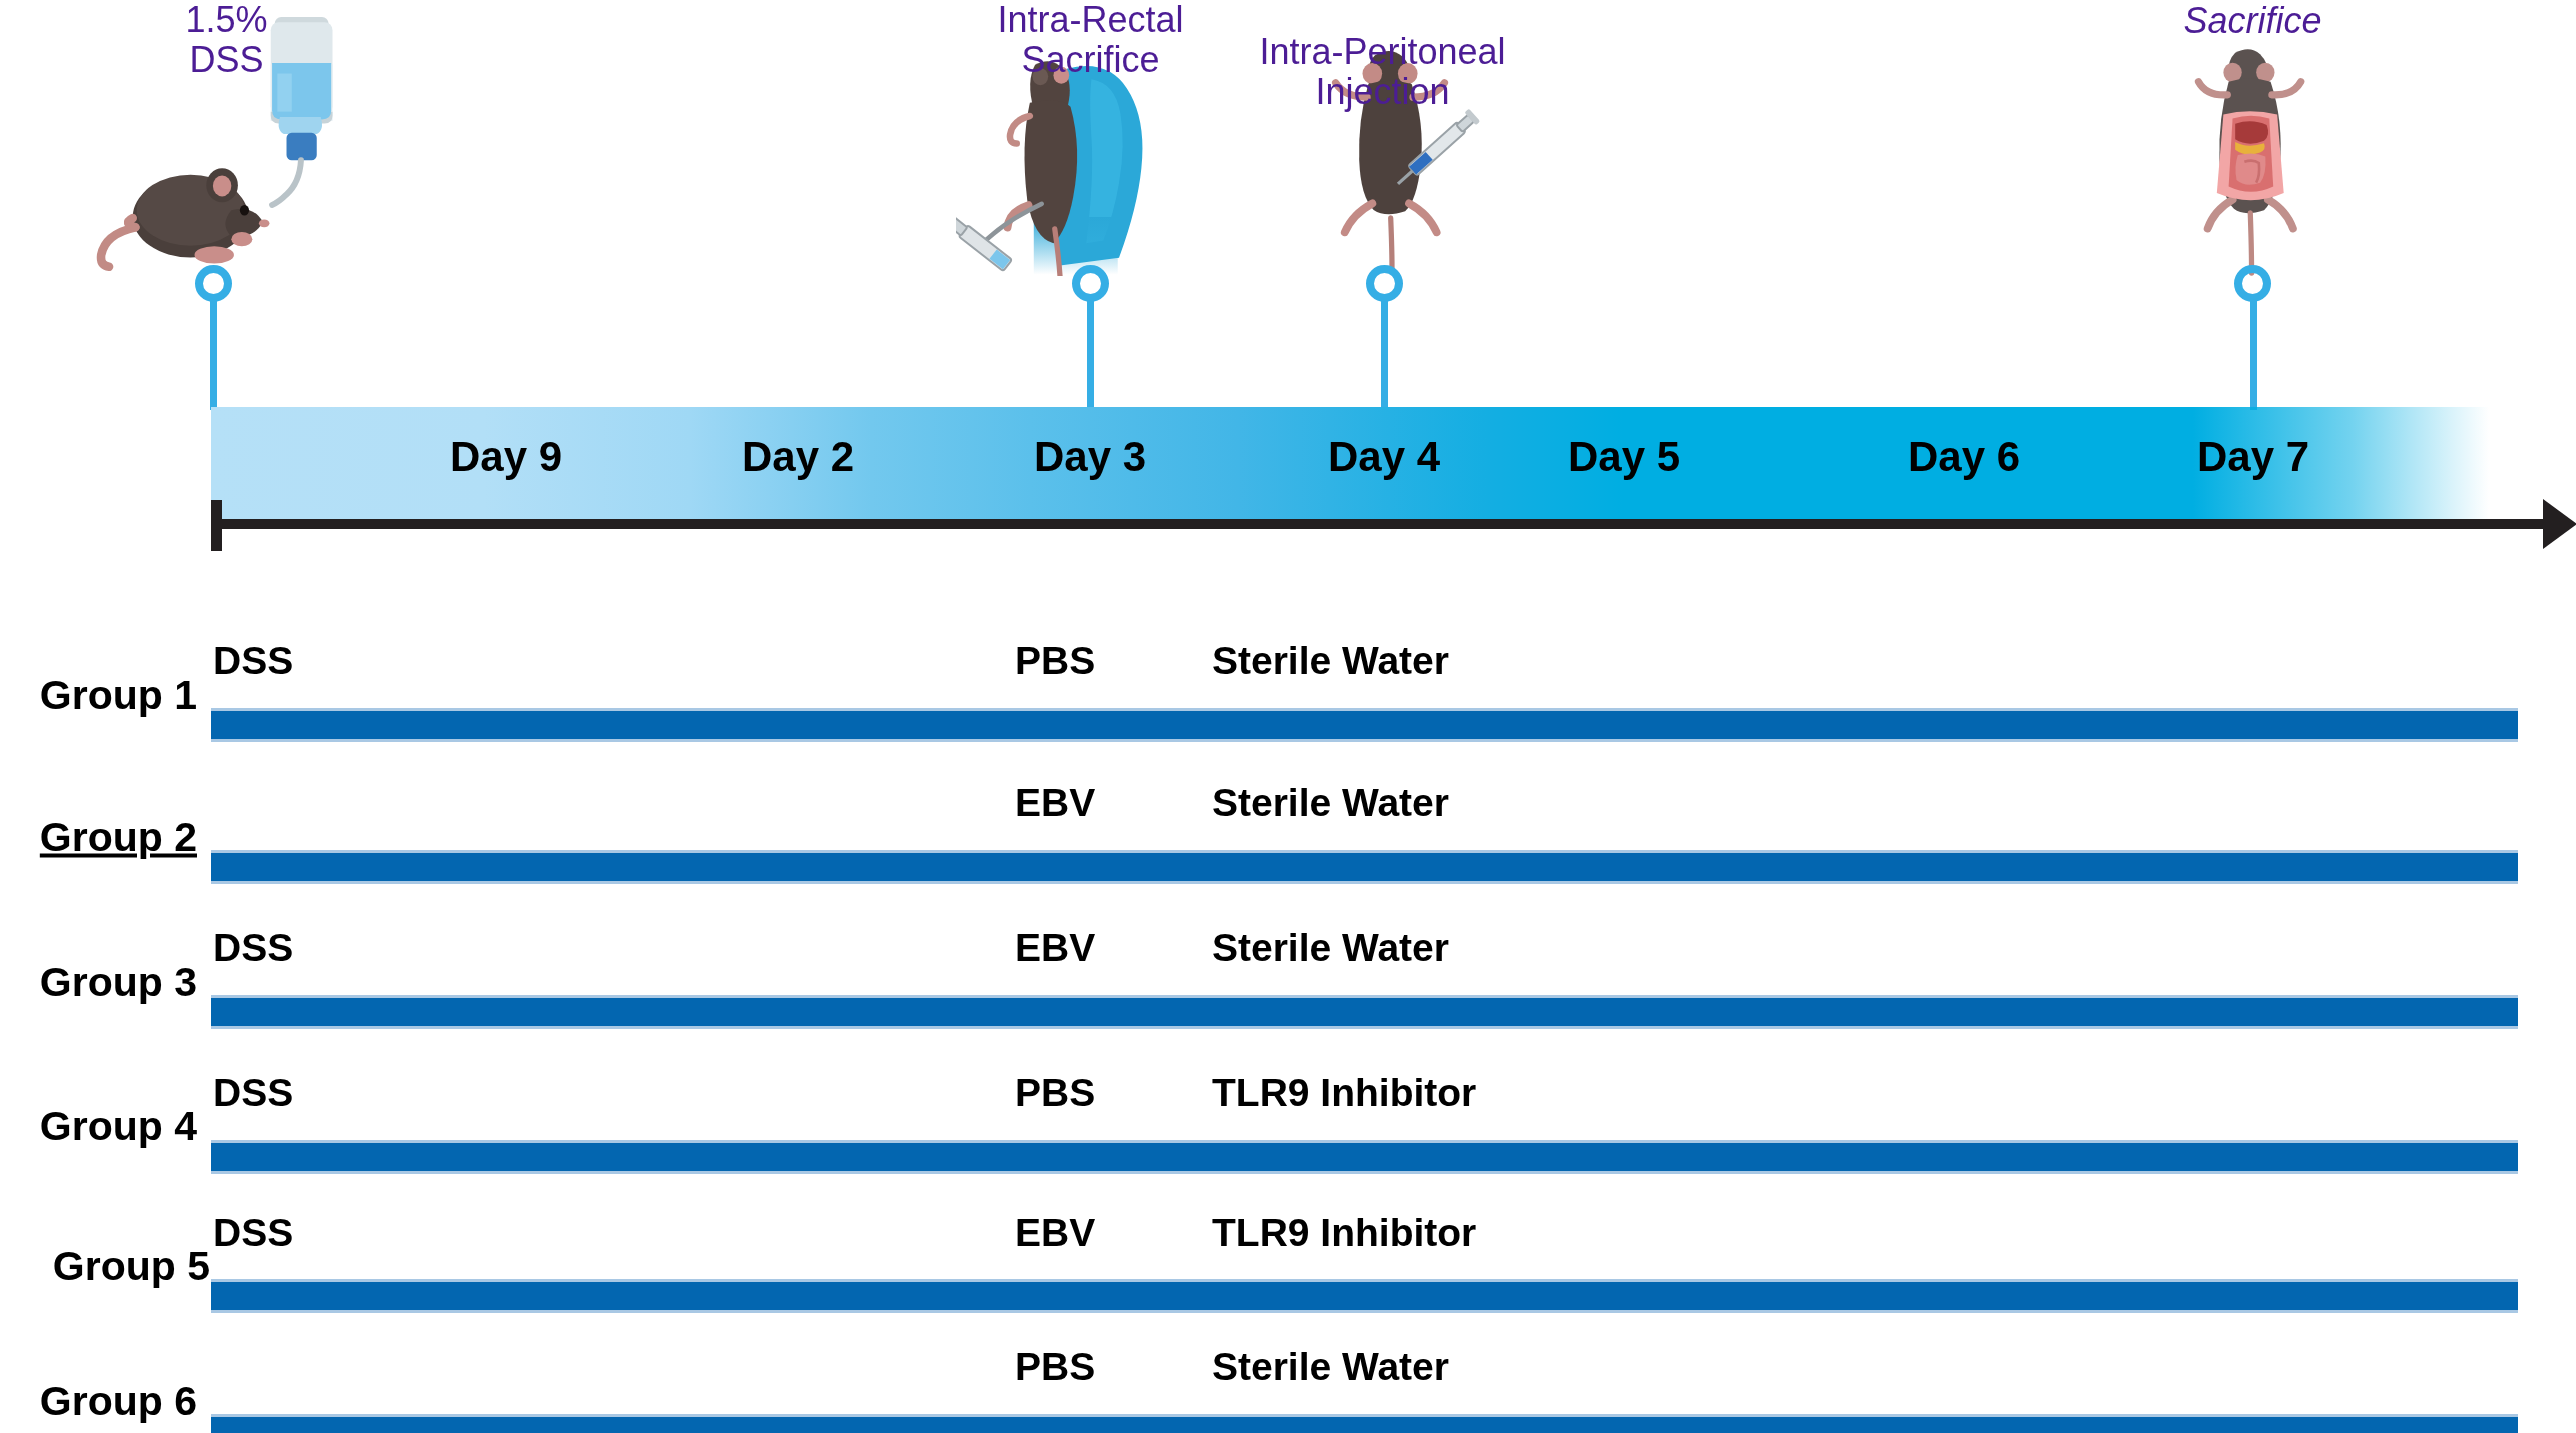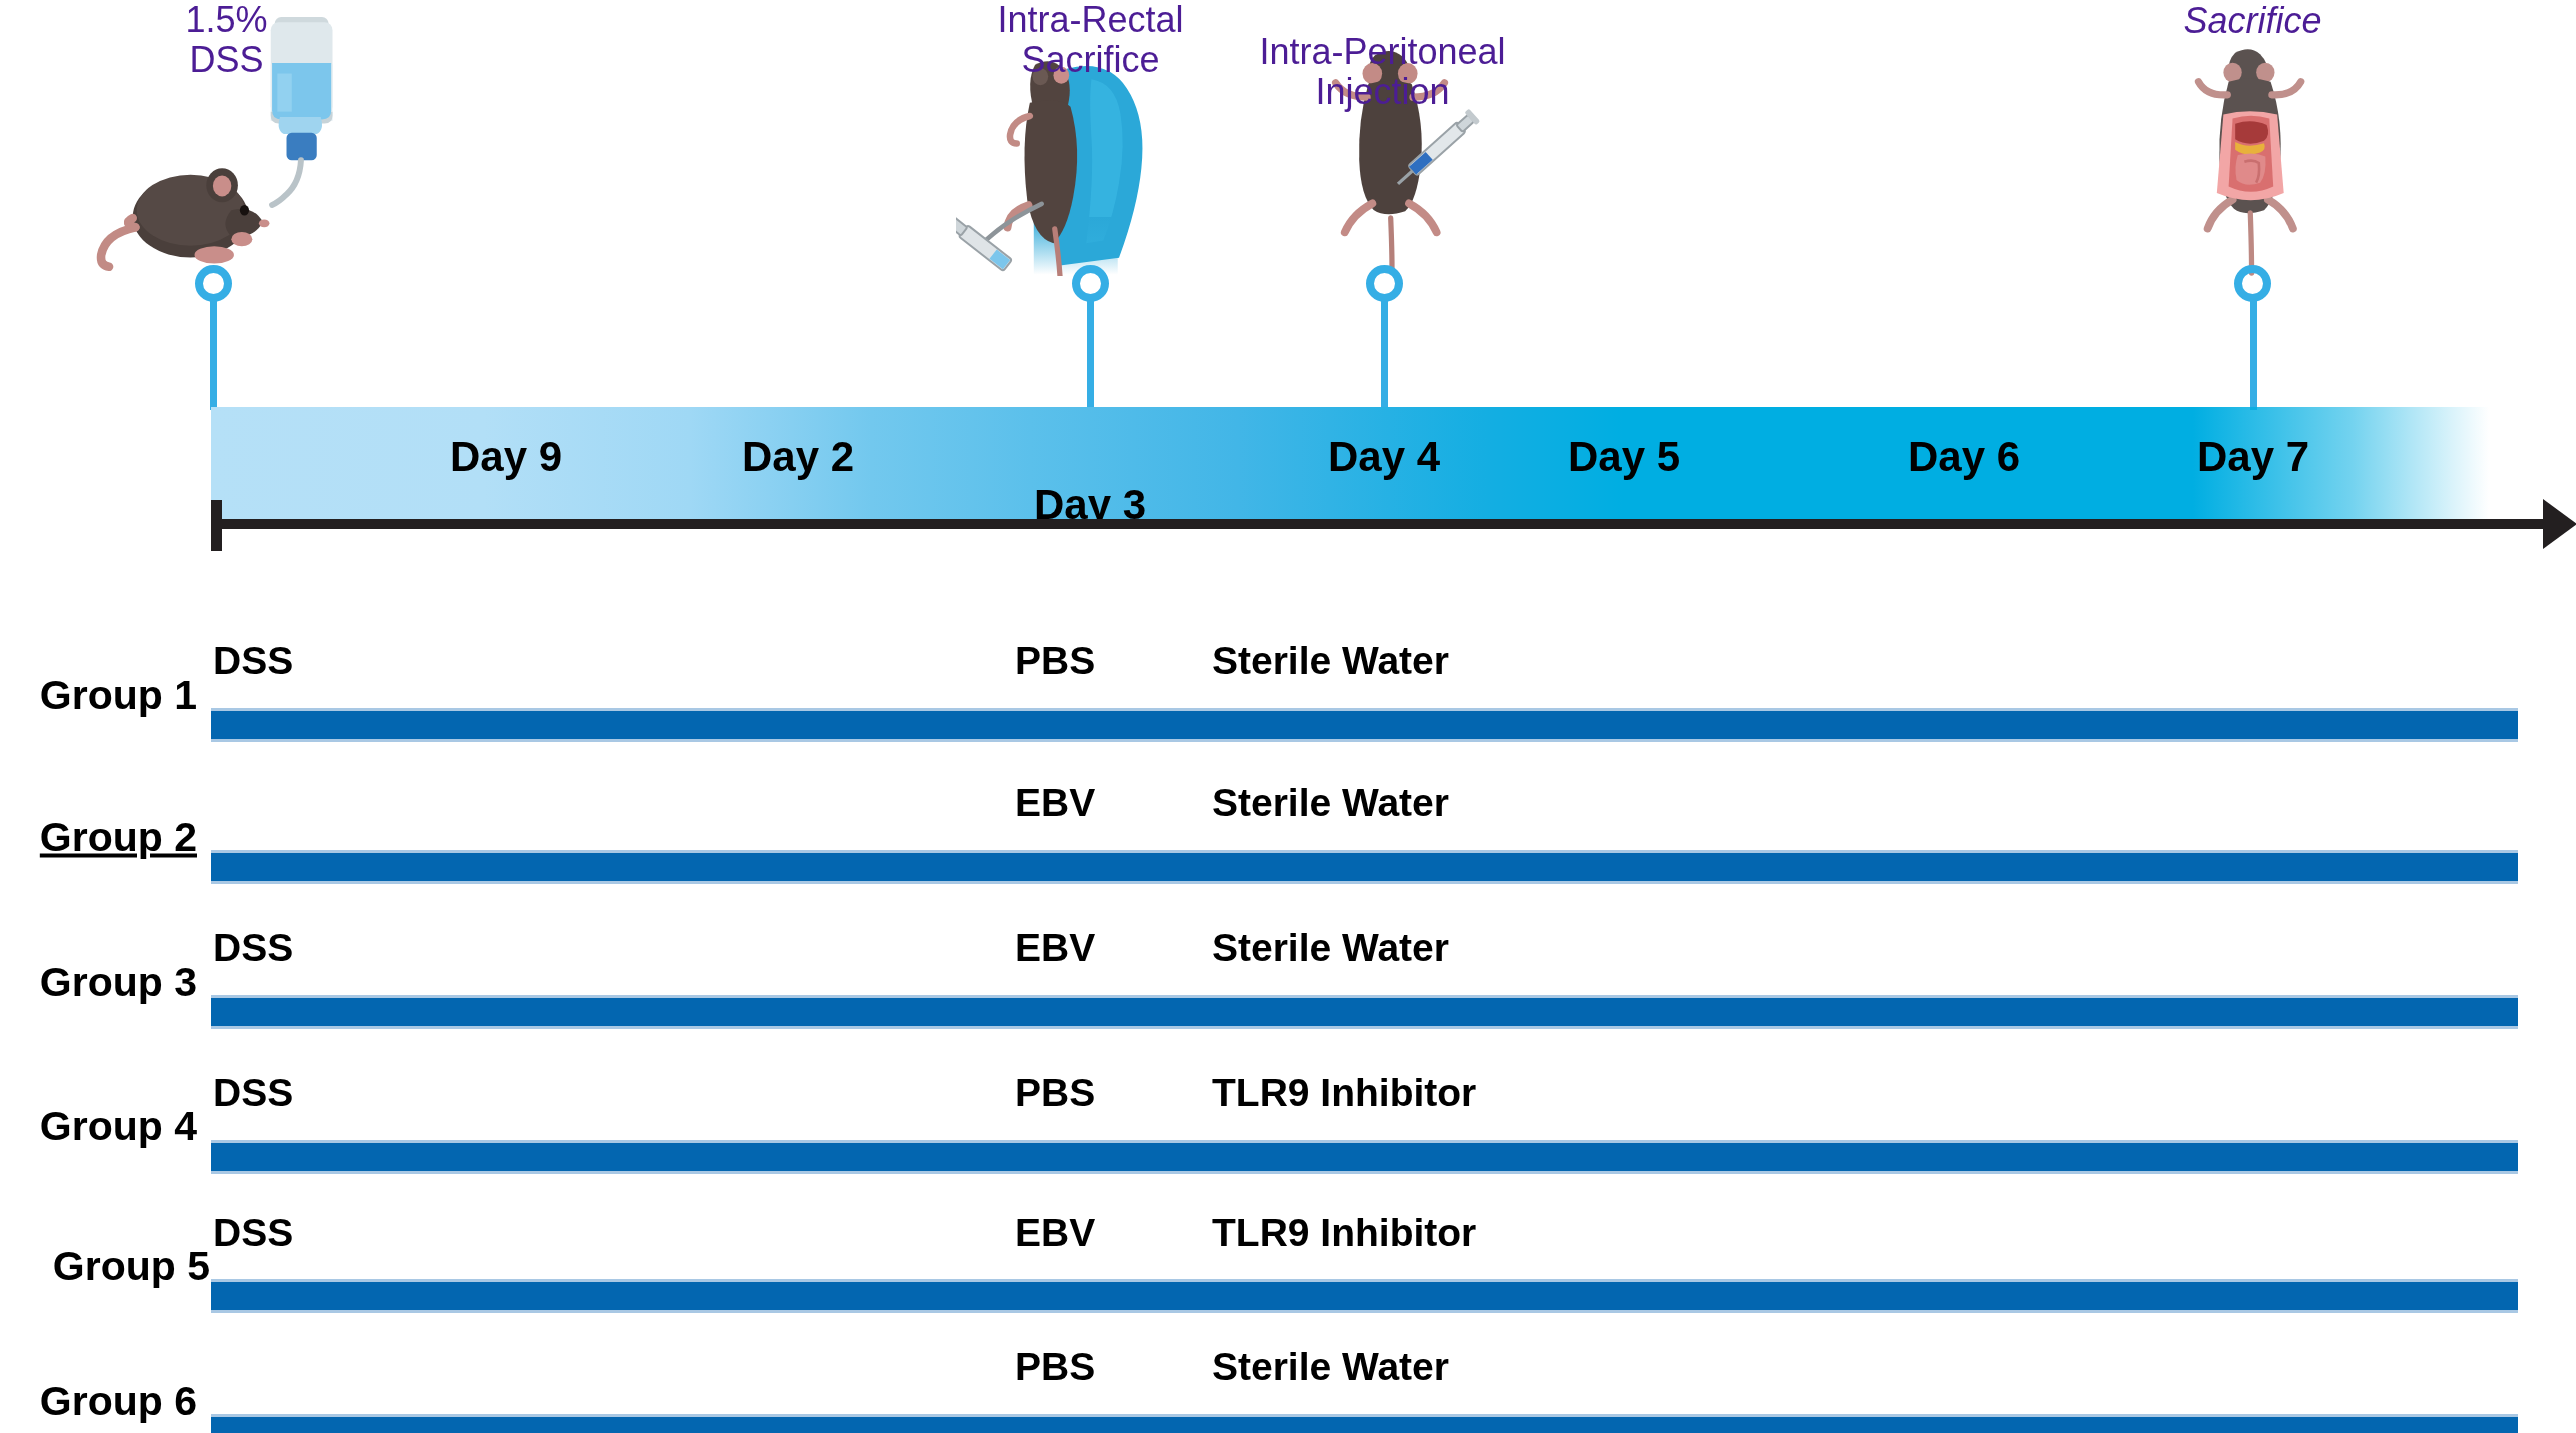--- a/index.html
+++ b/index.html
@@ -195,21 +195,21 @@
 </div>
 <div>
   <div class="pin-head" style="left:2234px;top:265px;"></div>
   <div class="pin" style="left:2250px;top:297px;height:113px;"></div>
 </div>
 
 <div id="timeline-band"></div>
 
 <div class="day-label" style="left:506px;">Day 9</div>
 <div class="day-label" style="left:798px;">Day 2</div>
-<div class="day-label" style="left:1090px;margin-top:48px;">Day 3</div>
+<div class="day-label" style="left:1090px;">Day 3</div>
 <div class="day-label" style="left:1384px;">Day 4</div>
 <div class="day-label" style="left:1624px;">Day 5</div>
 <div class="day-label" style="left:1964px;">Day 6</div>
 <div class="day-label" style="left:2253px;">Day 7</div>
 
 <div id="axis-tick"></div>
 <div id="axis-line"></div>
 <div id="axis-arrow"></div>
 
 <div>

